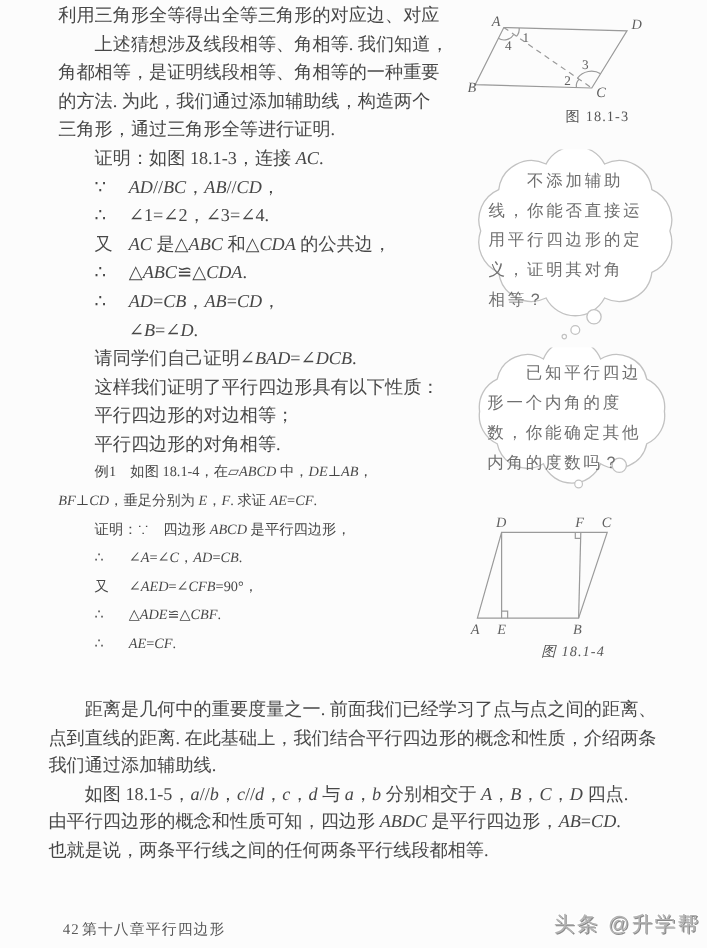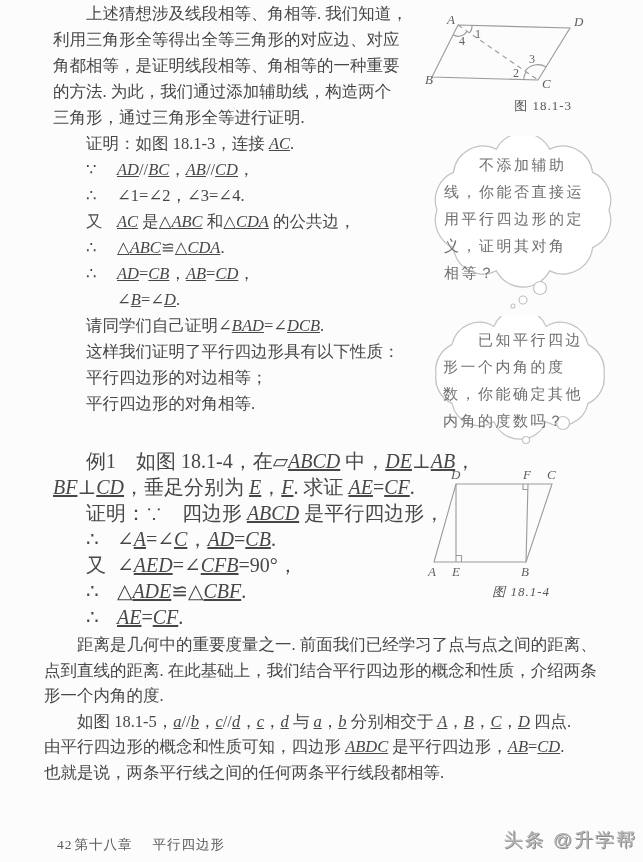--- a/index.html
+++ b/index.html
@@ -3,60 +3,60 @@
 <meta charset="utf-8">
 <style>
   html,body{margin:0;padding:0;background:#e8e8e8;}
   :root{
     --paper:#fcfcfc; --ink:#474747; --figure:#9a9a9a; --bubble-line:#c2c2c2;
     --bubble-ink:#6f6f6f; --caption-ink:#565656; --watermark-ink:#b3b3b3;
   }
   .page{position:relative;width:643px;height:862px;background:var(--paper);
     font-family:"Liberation Serif","DejaVu Serif",serif;color:var(--ink);overflow:hidden;}
   .tcol{position:absolute;left:53px;top:1px;width:375px;font-size:16.5px;}
-  .example{position:absolute;left:53px;top:448px;width:375px;font-size:20px;}
+  .example{position:absolute;left:53px;top:416px;width:375px;font-size:13px;}
   .distance{position:absolute;left:44px;top:632px;width:552px;font-size:16.5px;}
   .line{height:26px;line-height:26px;white-space:nowrap;}
   .distance .line{height:25.5px;line-height:25.5px;}
   .ind{padding-left:33px;}
   .step{display:flex;padding-left:33px;}
   .step .sym{flex:0 0 31px;width:31px;}
-  i{font-style:italic;text-decoration:underline;}
+  i{font-style:italic;}
   .figsvg{position:absolute;}
   .f1{left:425px;top:12px;}
   .f2{left:425px;top:462px;}
   .cap{position:absolute;font-size:13px;color:var(--caption-ink);letter-spacing:1px;text-align:right;}
   .cap1{left:432px;top:97px;width:140px;}
   .cap2{left:430px;top:583px;width:120px;font-style:italic;}
   .bubble{position:absolute;}
   .b1{left:428px;top:136px;width:194px;height:176px;}
   .b2{left:428px;top:316px;width:185px;height:132px;}
   .bubble svg{position:absolute;left:0;top:0;}
   .btext{position:absolute;font-size:15px;line-height:27px;letter-spacing:2.5px;
     color:var(--bubble-ink);white-space:pre-line;}
   .b1 .btext{left:16px;top:16px;width:168px;}
   .b2 .btext{left:15px;top:11px;width:162px;}
   .footer{position:absolute;left:57px;top:836px;font-size:13.5px;color:#595959;letter-spacing:1px;}
   .footer .fnum{margin-right:2px;}
-  .footer .fchap{margin-right:20px;}
+  .footer .fchap{margin-right:0;}
   .watermark{position:absolute;right:6px;top:827px;font-size:19px;font-weight:normal;
     color:var(--watermark-ink);font-family:"Liberation Sans","DejaVu Sans",sans-serif;
     letter-spacing:2px;text-shadow:1px 1px 0 #8a8a8a,-1px -1px 0 #ffffff;}
   svg text{font-family:"Liberation Serif","DejaVu Serif",serif;fill:#5f5f5f;}
   .vlab{font-size:13px;font-style:italic;}
   .alab{font-size:12px;}
 </style>
 </head>
 <body>
 
 <div class="page">
 
   <div class="tcol">
+    <div class="line mx">利用三角形全等得出全等三角形的对应边、对应</div>
     <div class="line ind mx">上述猜想涉及线段相等、角相等. 我们知道，</div>
-    <div class="line mx">利用三角形全等得出全等三角形的对应边、对应</div>
     <div class="line mx">角都相等，是证明线段相等、角相等的一种重要</div>
     <div class="line mx">的方法. 为此，我们通过添加辅助线，构造两个</div>
     <div class="line mx">三角形，通过三角形全等进行证明.</div>
     <div class="line ind mx">证明：如图 18.1-3，连接 <i>AC</i>.</div>
     <div class="line step">
       <span class="sym">∵</span>
         <span class="mx"><i>AD</i>//<i>BC</i>，<i>AB</i>//<i>CD</i>，</span>
     </div>
     <div class="line step">
       <span class="sym">∴</span>
@@ -102,21 +102,21 @@
     </div>
     <div class="line step">
       <span class="sym">∴</span>
         <span class="mx"><i>AE</i>=<i>CF</i>.</span>
     </div>
   </div>
 
   <div class="distance">
     <div class="line ind mx">距离是几何中的重要度量之一. 前面我们已经学习了点与点之间的距离、</div>
     <div class="line mx">点到直线的距离. 在此基础上，我们结合平行四边形的概念和性质，介绍两条</div>
-    <div class="line mx">形一个内角的度.</div>
+    <div class="line mx">我们通过添加辅助线.</div>
     <div class="line ind mx">如图 18.1-5，<i>a</i>//<i>b</i>，<i>c</i>//<i>d</i>，<i>c</i>，<i>d</i> 与 <i>a</i>，<i>b</i> 分别相交于 <i>A</i>，<i>B</i>，<i>C</i>，<i>D</i> 四点.</div>
     <div class="line mx">由平行四边形的概念和性质可知，四边形 <i>ABDC</i> 是平行四边形，<i>AB</i>=<i>CD</i>.</div>
     <div class="line mx">也就是说，两条平行线之间的任何两条平行线段都相等.</div>
   </div>
 
   <svg class="figsvg f1" width="200" height="100" viewBox="0 0 200 100">
     <g stroke="#9a9a9a" stroke-width="1.1" fill="none">
       <polygon points="33,13 145,16 113,68 7,65"></polygon>
       <line x1="33" y1="13" x2="113" y2="68" stroke-dasharray="5,4"></line>
       <path d="M 47,13.4 A 10,10 0 0 1 44.5,21"></path>

